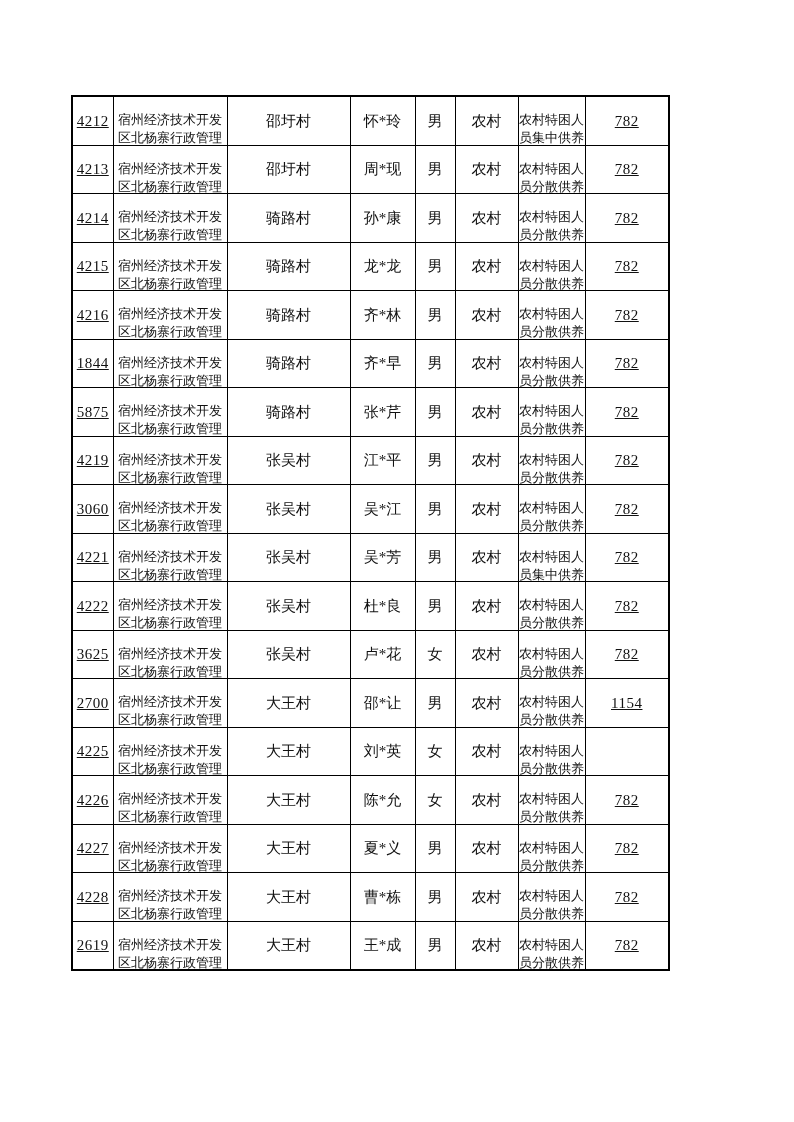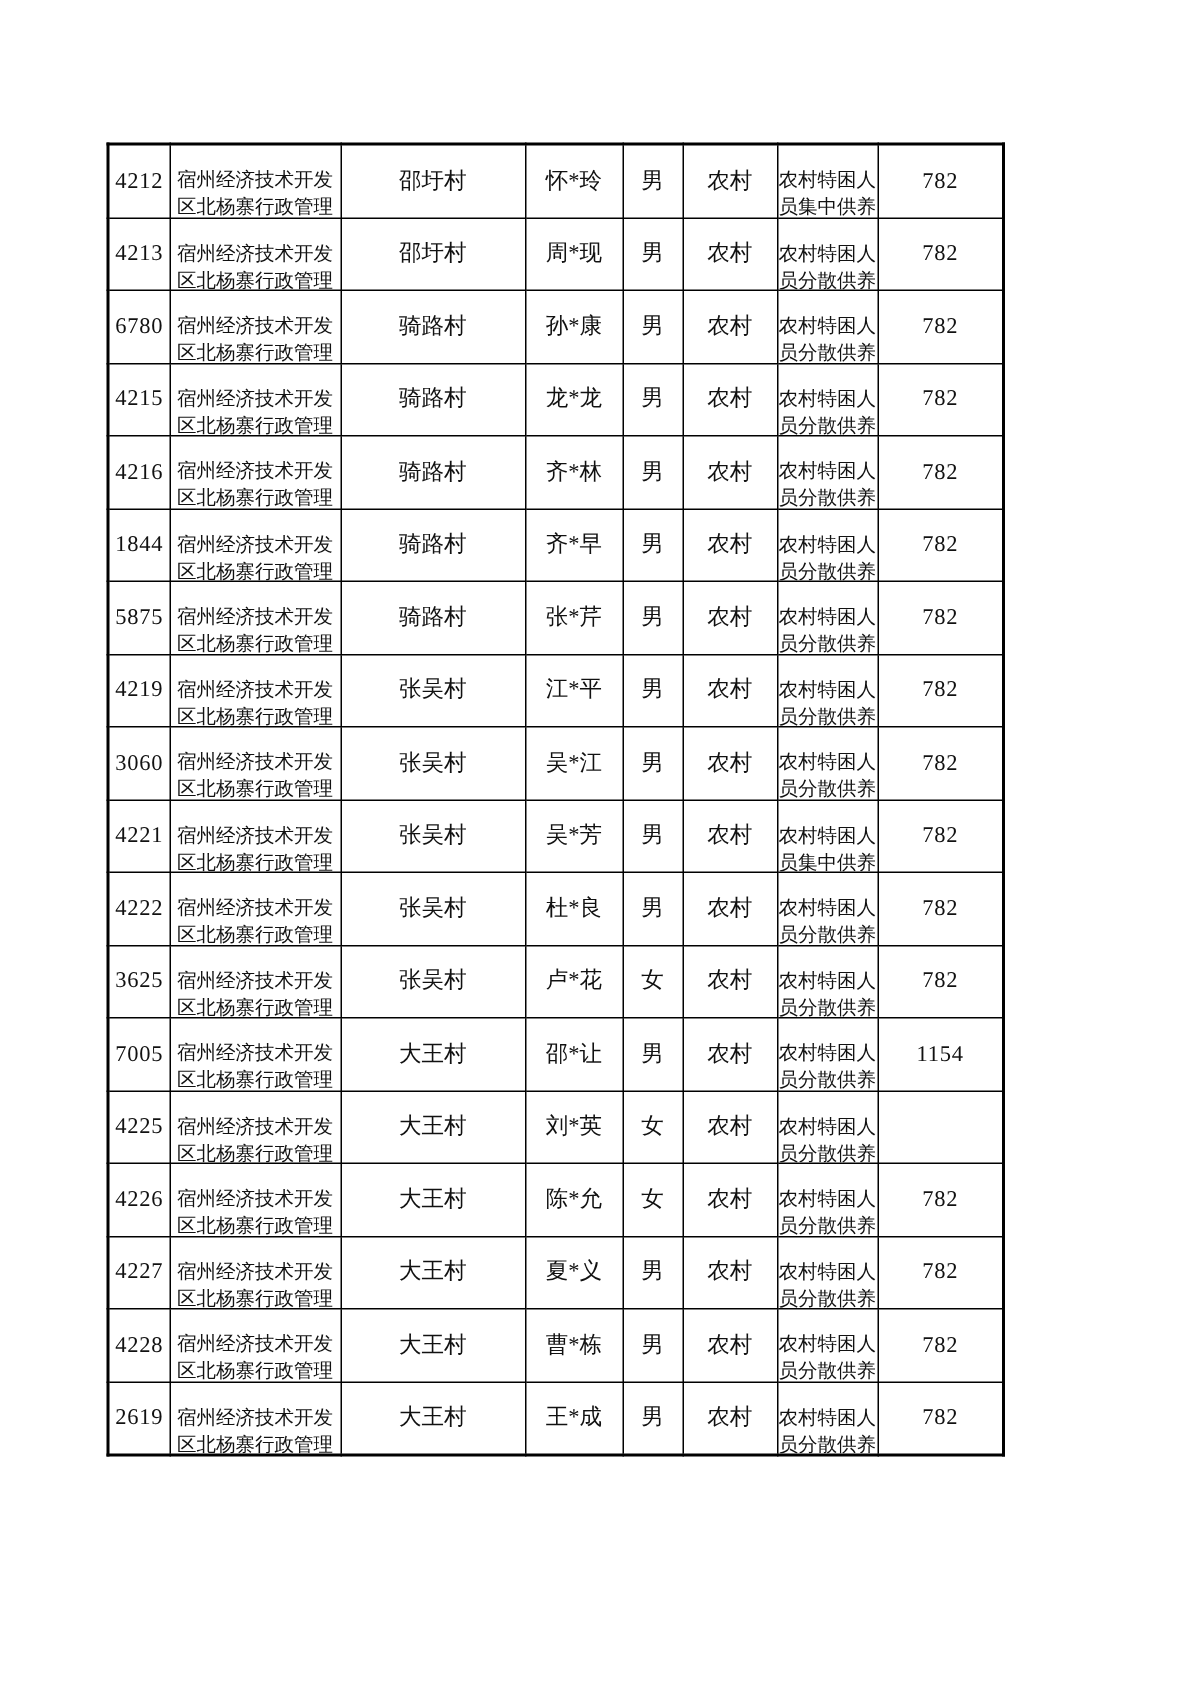--- a/index.html
+++ b/index.html
@@ -47,20 +47,21 @@
     font-size: 13px;
     line-height: 18px;
   }
   td.c-cat .clip {
     font-size: 13px;
     line-height: 18px;
   }
   td.c-id, td.c-amount {
     font-size: 15px;
     letter-spacing: 0.5px;
+    text-decoration: underline;
   }
 </style>
 </head>
 <body>
 
 <div class="page">
   <table class="data-table">
     <colgroup>
       <col style="width:41px">
       <col style="width:114px">
@@ -96,21 +97,21 @@
     <td class="c-name">周*现</td>
     <td class="c-gender">男</td>
     <td class="c-res">农村</td>
     <td class="c-cat">
             <div class="clip">农村特困人员分散供养</div>
           </td>
     <td class="c-amount">782</td>
   </tr>
 
   <tr>
-    <td class="c-id">6780</td>
+    <td class="c-id">4214</td>
     <td class="c-org">
             <div class="clip">宿州经济技术开发区北杨寨行政管理区</div>
           </td>
     <td class="c-village">骑路村</td>
     <td class="c-name">孙*康</td>
     <td class="c-gender">男</td>
     <td class="c-res">农村</td>
     <td class="c-cat">
             <div class="clip">农村特困人员分散供养</div>
           </td>
@@ -246,21 +247,21 @@
     <td class="c-name">卢*花</td>
     <td class="c-gender">女</td>
     <td class="c-res">农村</td>
     <td class="c-cat">
             <div class="clip">农村特困人员分散供养</div>
           </td>
     <td class="c-amount">782</td>
   </tr>
 
   <tr>
-    <td class="c-id">7005</td>
+    <td class="c-id">2700</td>
     <td class="c-org">
             <div class="clip">宿州经济技术开发区北杨寨行政管理区</div>
           </td>
     <td class="c-village">大王村</td>
     <td class="c-name">邵*让</td>
     <td class="c-gender">男</td>
     <td class="c-res">农村</td>
     <td class="c-cat">
             <div class="clip">农村特困人员分散供养</div>
           </td>

